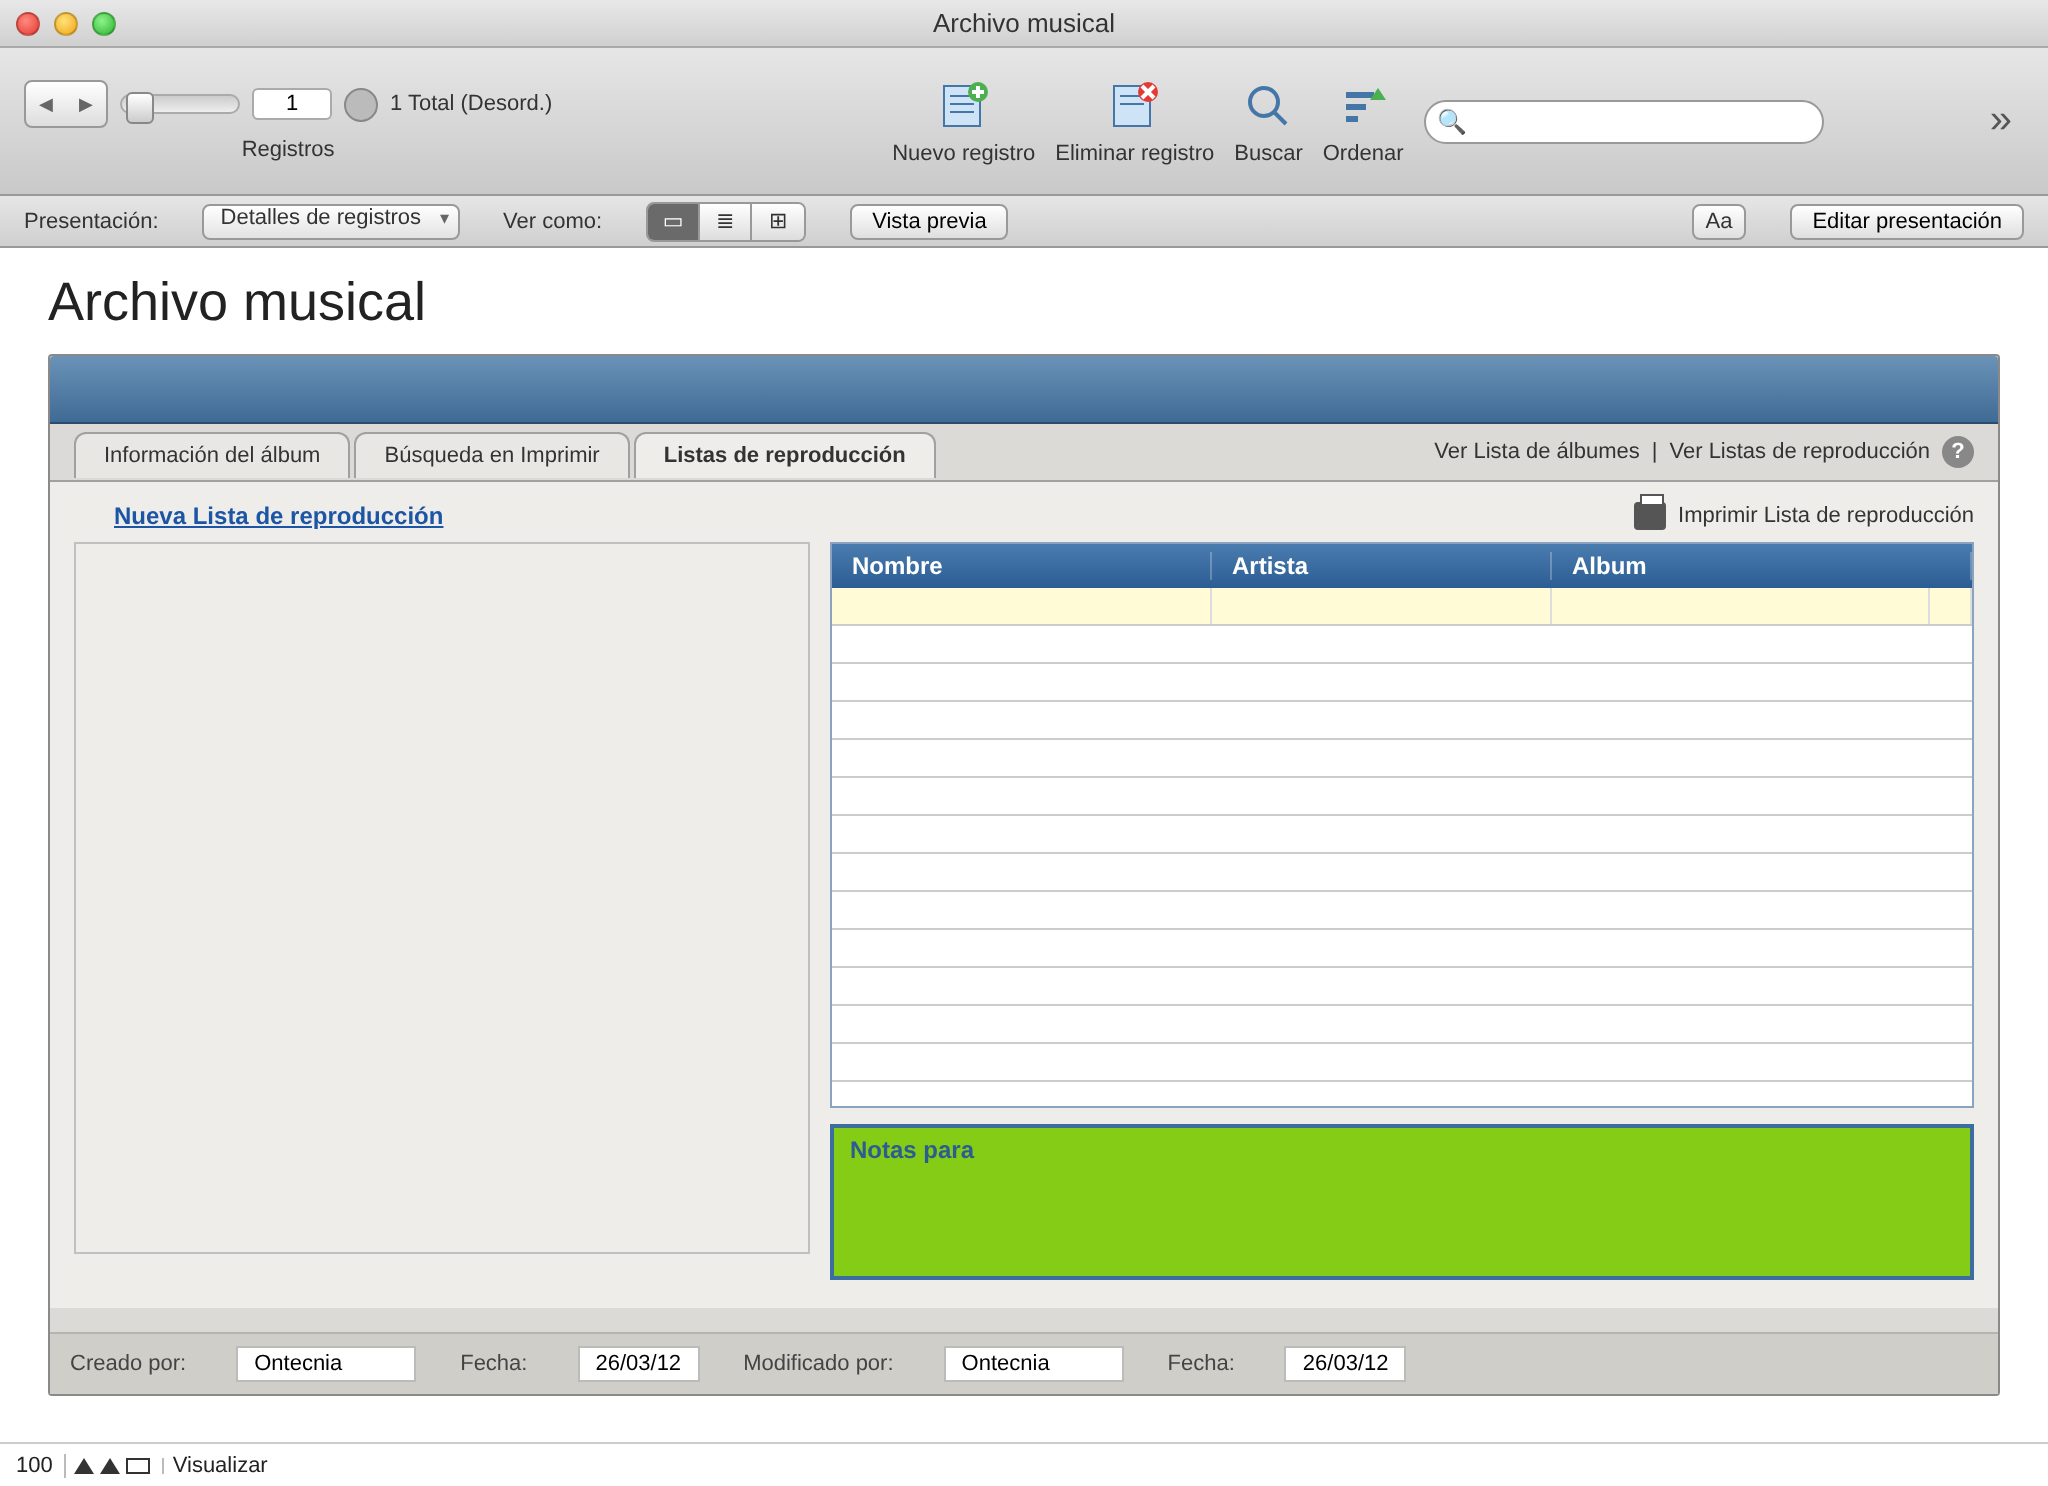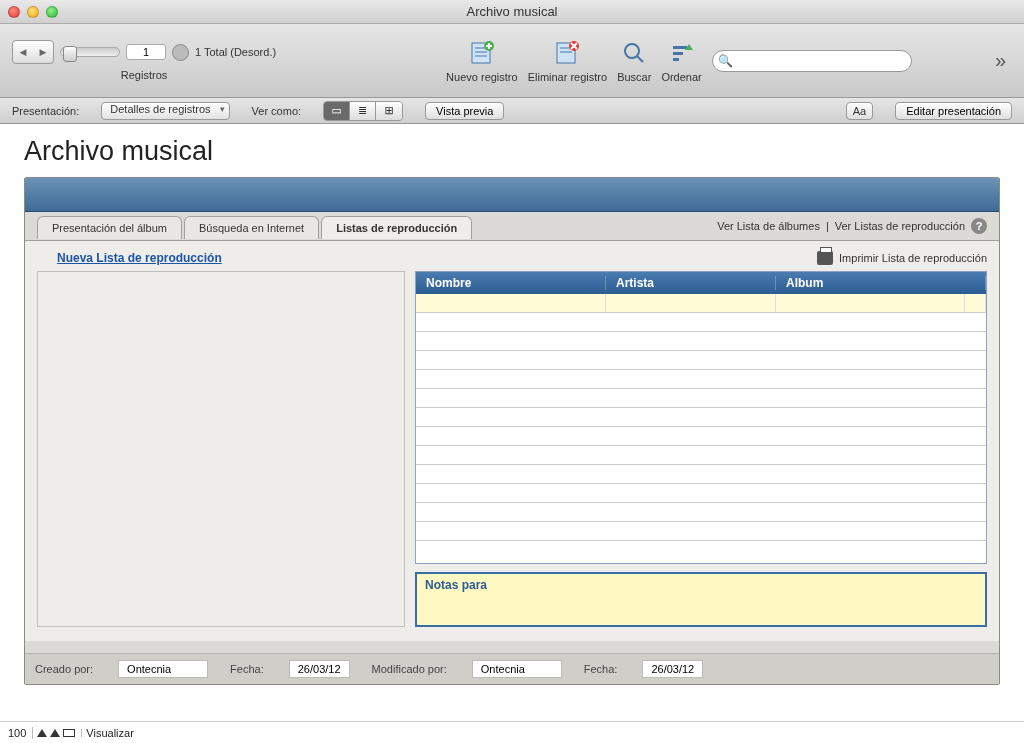--- a/index.html
+++ b/index.html
@@ -80,21 +80,21 @@
 .gbody { position: relative; }
 .grow { display: flex; height: 19px; border-bottom: 1px solid #ccc; }
 .grow.first { background: #fffbd7; }
 .grow.first div { border-right: 1px solid #ddd; }
 .grow div { padding: 0 10px; }
 .grow .c1 { flex: 0 0 190px; }
 .grow .c2 { flex: 0 0 170px; }
 .grow .c3 { flex: 1; }
 .grow .c4 { flex: 0 0 16px; }
 
-.notes { margin-top: 8px; border: 2px solid #3b6da0; background: #fef9c3; height: 55px; padding: 4px 8px; font-size: 12px; font-weight: bold; color: #2c5d92; }
+.notes { margin-top: 8px; border: 2px solid #3b6da0; background: #84cc16; height: 78px; padding: 4px 8px; font-size: 12px; font-weight: bold; color: #2c5d92; }
 
 .footer-band { margin-top: 12px; display: flex; gap: 22px; align-items: center; padding: 6px 10px; background: #d0cec9; border-top: 1px solid #b6b4af; }
 .fld { display: flex; align-items: center; gap: 6px; font-size: 11px; }
 .fld label { color: #444; }
 .fld .val { background: #fff; border: 1px solid #bbb; padding: 2px 8px; min-width: 90px; margin-left: 19px; }
 .fld.small .val { min-width: 60px; }
 
 .statusbar { height: 22px; background: #fff; border-top: 1px solid #ccc; display: flex; align-items: center; padding: 0 8px; gap: 4px; font-size: 11px; color: #222; }
 .statusbar .seg { border-right: 1px solid #bbb; padding-right: 6px; display: flex; align-items: center; gap: 3px; }
 .tri { width: 0; height: 0; border-left: 5px solid transparent; border-right: 5px solid transparent; border-bottom: 8px solid #333; display: inline-block; }
@@ -210,22 +210,22 @@
 </div>
 
 <div class="content">
   <h1 class="page-title">Archivo musical</h1>
 
   <div class="panel">
     <div class="panel-header"></div>
 
     <div class="tabrow">
       <div class="tabs">
-        <div class="tab">Presentación del álbum</div>
-        <div class="tab">Búsqueda en Internet</div>
+        <div class="tab">Información del álbum</div>
+        <div class="tab">Búsqueda en Imprimir</div>
         <div class="tab active">Listas de reproducción</div>
       </div>
       <div class="tab-links">
         <a href="#">Ver Lista de álbumes</a>
         <span>|</span>
         <a href="#">Ver Listas de reproducción</a>
         <span class="help">?</span>
       </div>
     </div>
 

